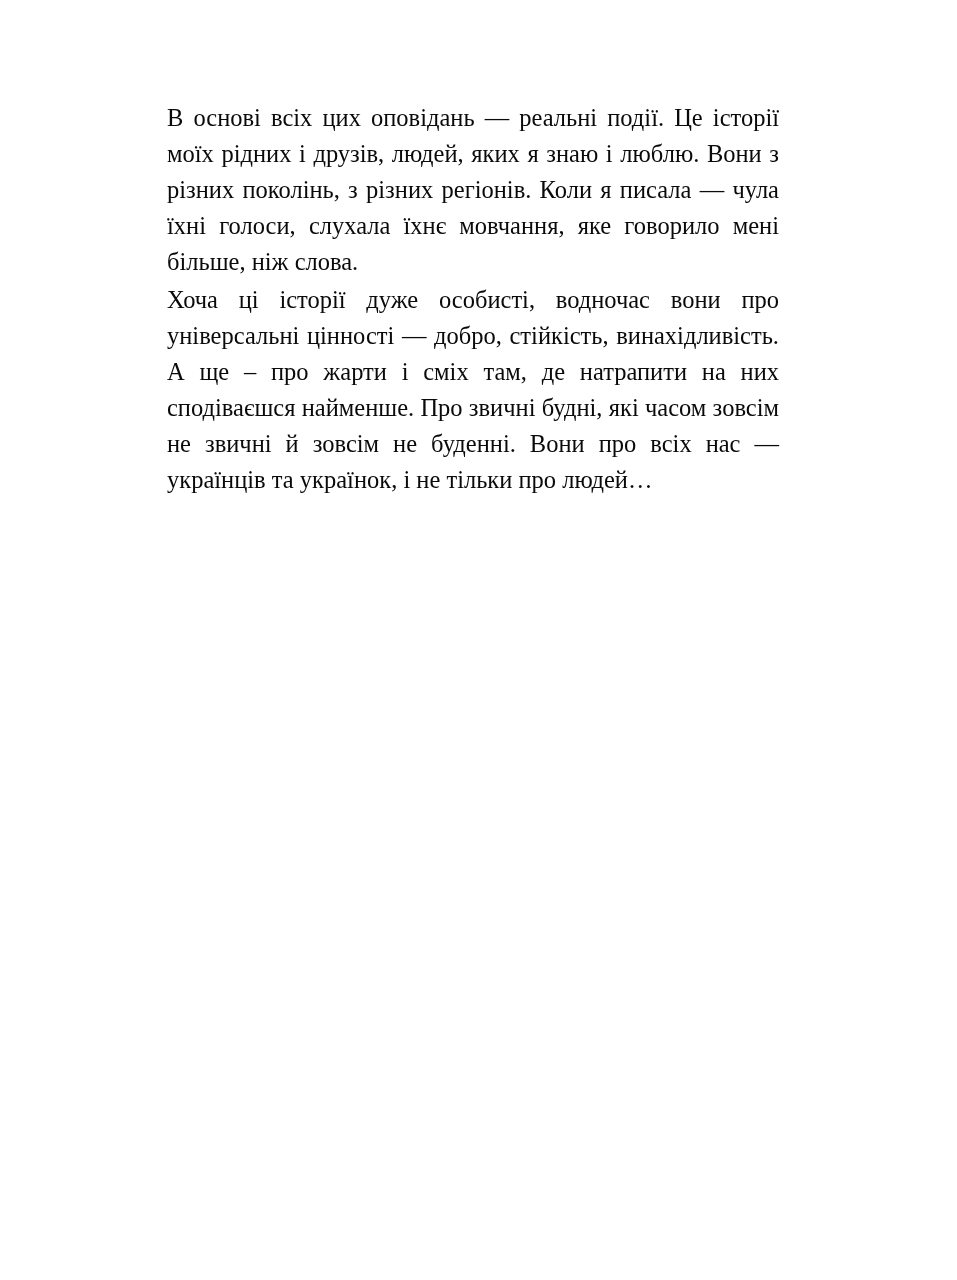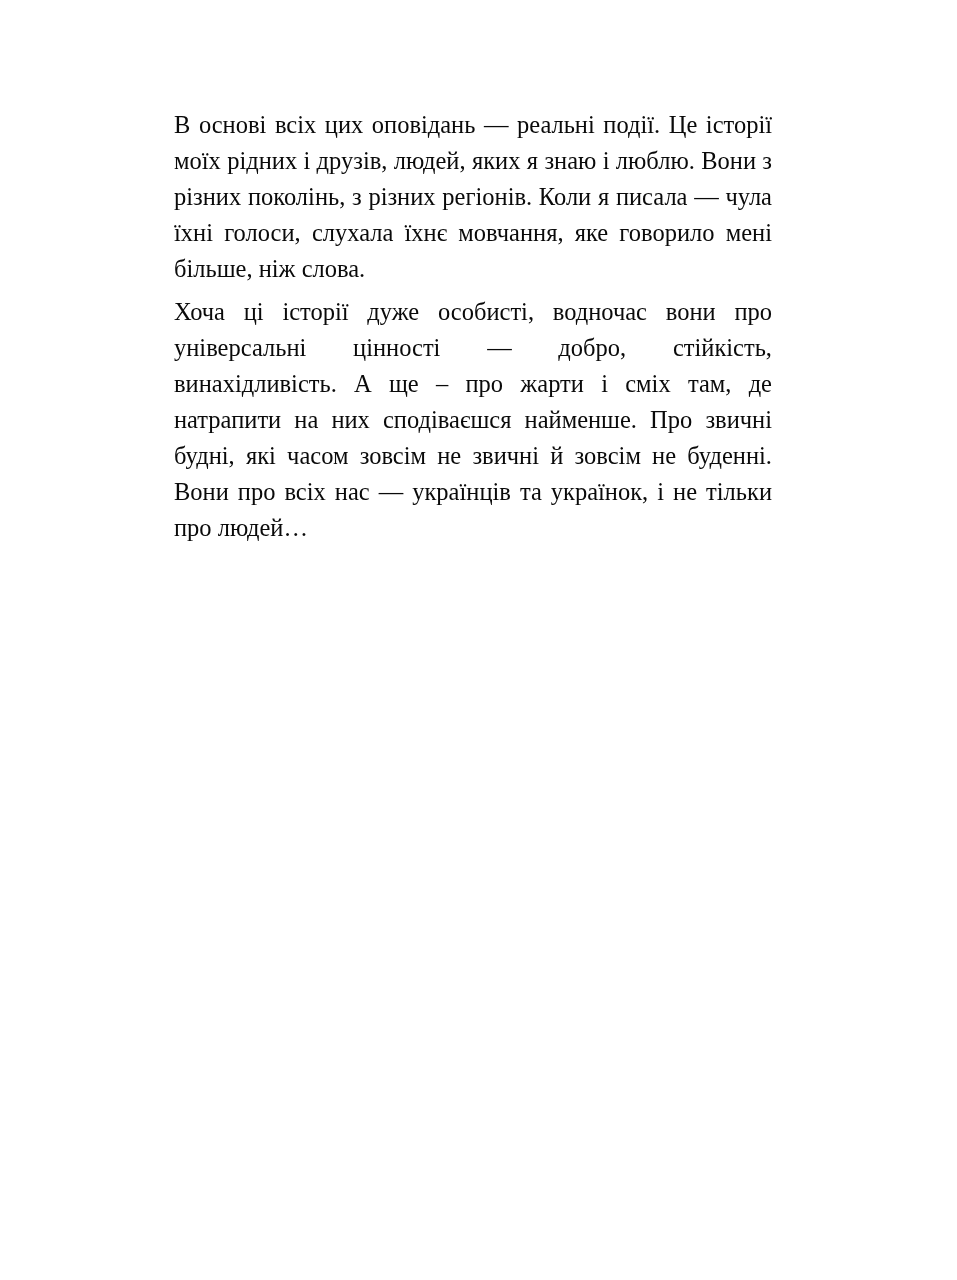--- a/index.html
+++ b/index.html
@@ -36,21 +36,21 @@
     letter-spacing: 0.5px;
     margin: 0 0 54px 0;
     color: #0d0d0d;
   }
   .para {
     font-family: "Liberation Serif", serif;
     font-size: 24.5px;
     line-height: 1.47;
     text-align: justify;
     text-justify: inter-word;
-    margin: 7px;
+    margin: 0;
     color: #0a0a0a;
   }
   .para + .para {
     margin-top: 2px;
   }
   .para.last-line-left {
     
   }
 </style>
 </head>

